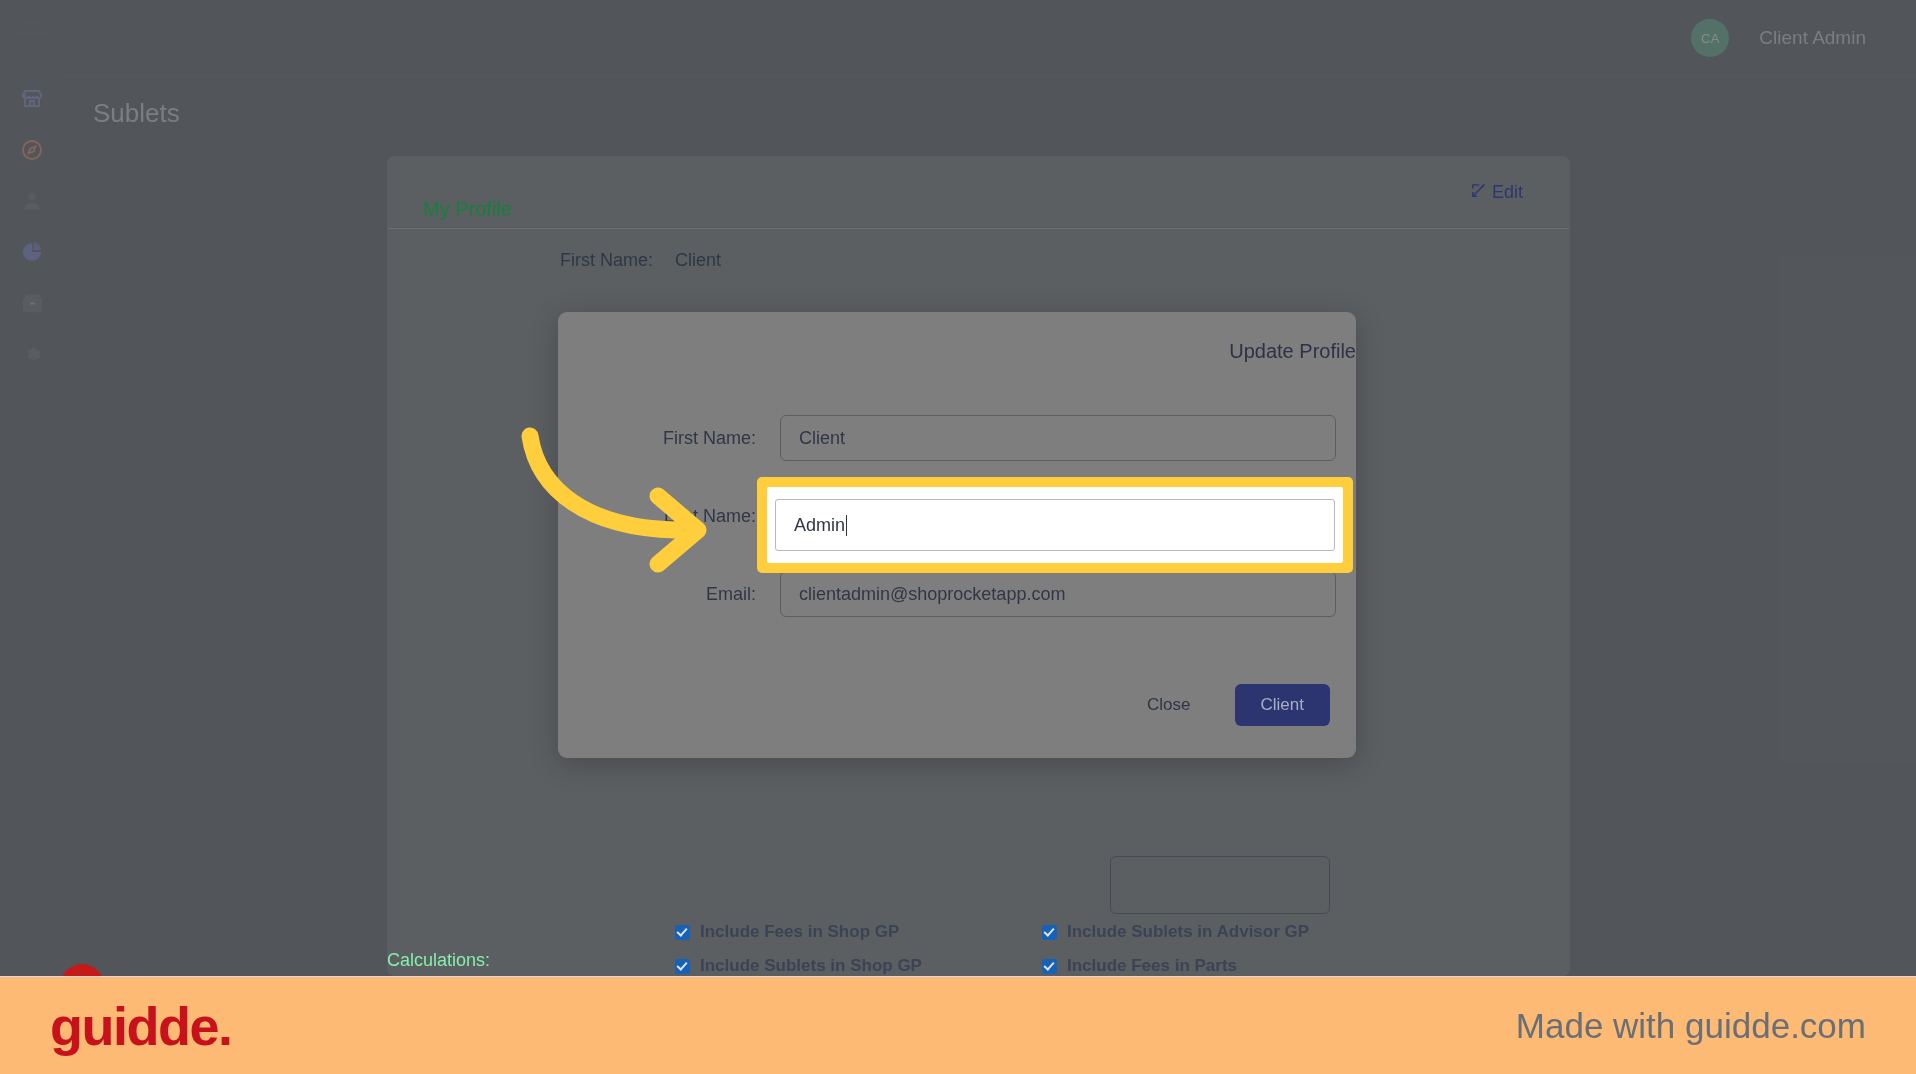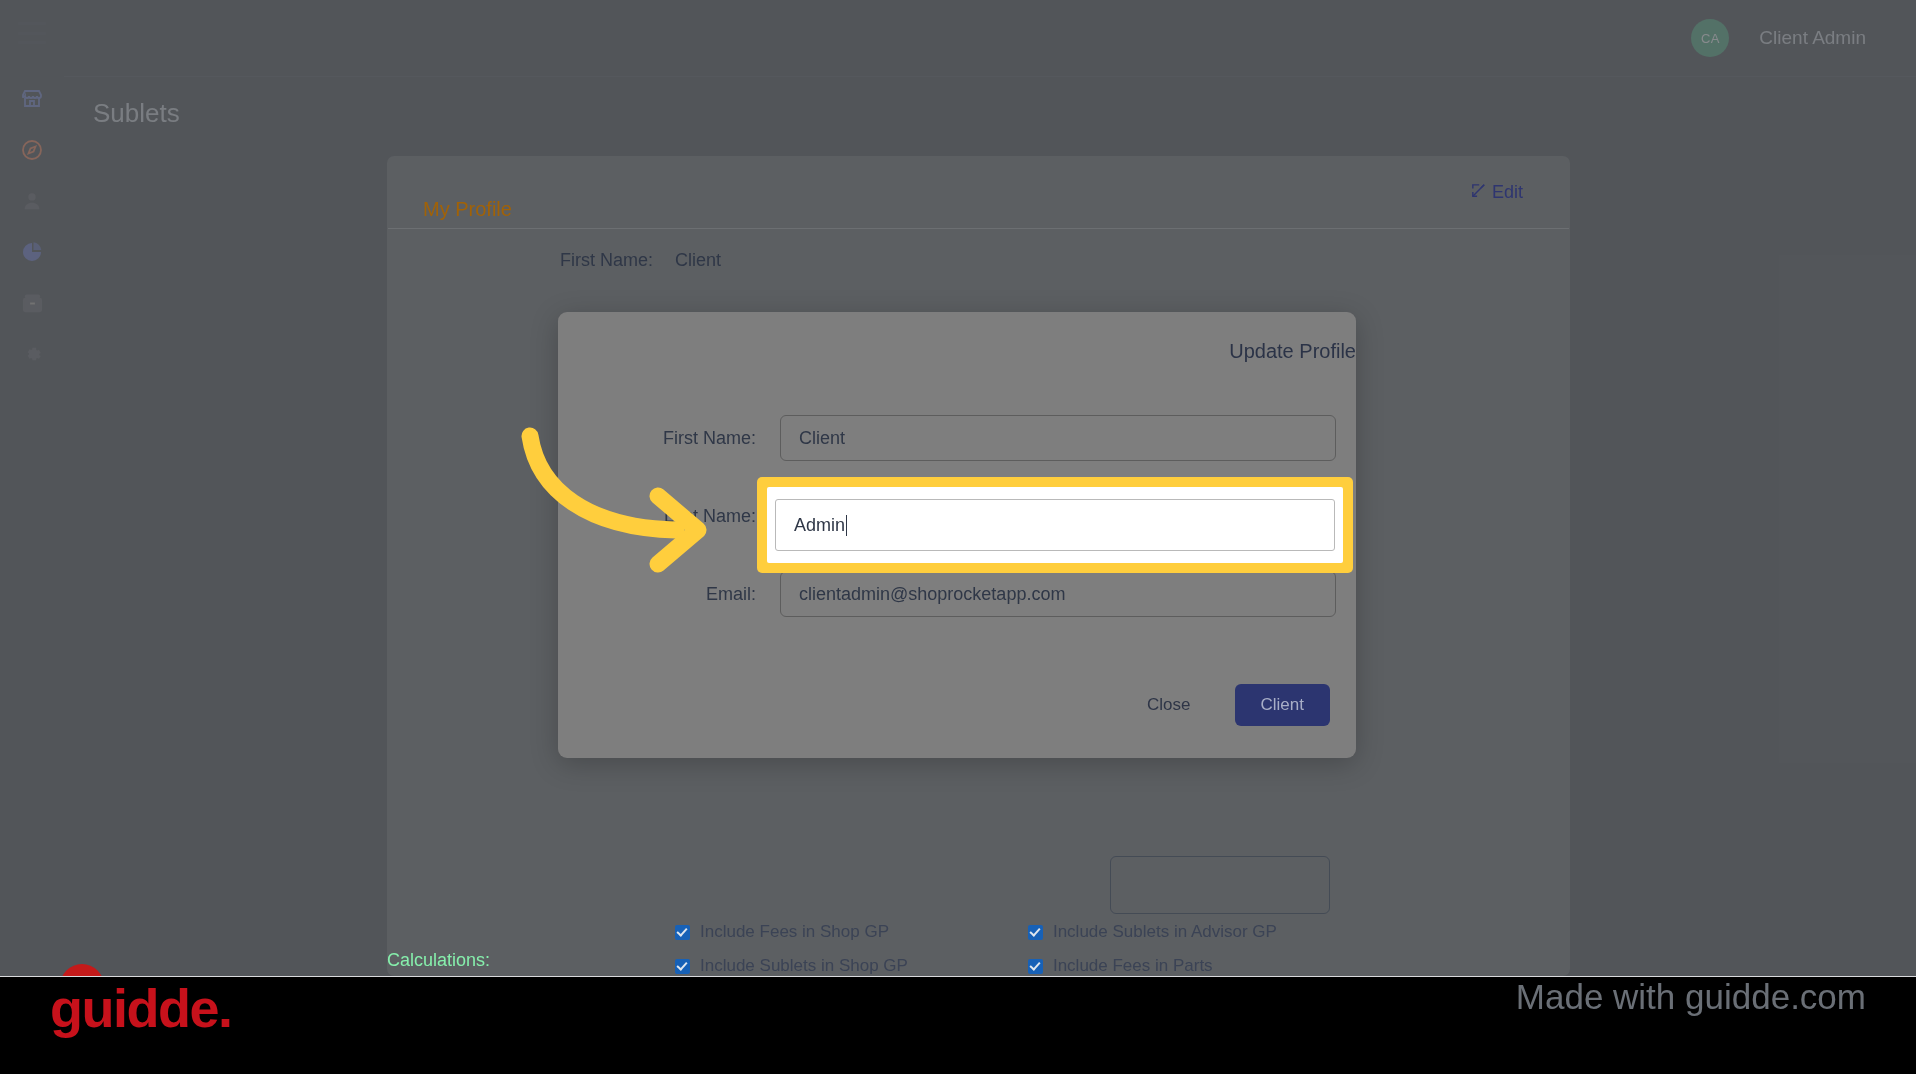--- a/index.html
+++ b/index.html
@@ -51,42 +51,42 @@
   
   .dim { position: absolute; left: 0; top: 0; right: 0; height: 976px; background: rgba(110,110,110,.72); }
 
   
   .profile-card {
     position: absolute; left: 387px; top: 156px; width: 1183px; height: 820px;
     background: rgba(255,255,255,.06);
     border-radius: 7px;
   }
   .card-head { height: 72px; display: flex; align-items: center; justify-content: space-between; padding: 0 47px 0 36px; }
-  .card-title { color: #a16207; font-size: 20px; margin-top: 34px; }
+  .card-title { color: #15803d; font-size: 20px; margin-top: 34px; }
   .edit-link { display: flex; align-items: flex-start; gap: 5px; color: #2e3570; font-size: 18px; cursor: pointer; }
   .edit-link svg { display: block; }
   .card-divider { height: 1px; background: rgba(255,255,255,.10); margin: 0 1px; }
 
   .form-row { display: flex; align-items: center; padding: 0 0 0 36px; }
   .row-label { width: 252px; text-align: right; color: #2f3747; font-size: 18px; padding-right: 22px; }
 
   .prof-first { position: absolute; left: 0; top: 94px; width: 100%; }
 
   
   .stub-input {
     position: absolute; left: 723px; top: 700px; width: 220px; height: 58px;
     border: 1px solid rgba(40,50,70,.45); border-radius: 6px;
   }
 
   
   .calc-block { position: absolute; left: 0; top: 766px; width: 100%; display: flex; }
   .calc-label { width: 288px; text-align: left; color: #86efac; font-size: 18px; padding-right: 22px; padding-top: 28px; }
   .calc-cols { display: flex; gap: 120px; }
   .calc-col { display: flex; flex-direction: column; gap: 14px; }
-  .chk-item { display: flex; align-items: center; gap: 10px; cursor: pointer; }
+  .chk-item { display: flex; align-items: center; gap: 10px; cursor: pointer; font-weight: bold; }
   .chk {
     width: 15px; height: 15px; background: #1761b7; border-radius: 2px;
     position: relative; flex: none;
   }
   .chk::after {
     content: ""; position: absolute; left: 4px; top: 1px;
     width: 4px; height: 8px; border: solid #dfe6ee; border-width: 0 2px 2px 0;
     transform: rotate(42deg);
   }
   .chk-label { color: #3b4355; font-size: 17px; white-space: nowrap; }
@@ -138,21 +138,21 @@
   .red-badge {
     position: absolute; left: 60px; top: 964px; width: 44px; height: 44px;
     border-radius: 50%; background: #c41a1a; color: #fff;
     display: flex; align-items: center; justify-content: center;
     font-size: 20px; overflow: hidden;
   }
 
   
   .footer {
     position: absolute; left: 0; bottom: 0; width: 1916px; height: 98px;
-    background: #000000; display: flex; justify-content: space-between;
+    background: #fdba74; display: flex; align-items: center; justify-content: space-between;
     padding: 0 50px; border-top: 1px solid #d9dadd;
   }
   .guidde-logo { color: #c7111b; font-size: 54px; font-weight: bold; letter-spacing: -1.5px; }
   .made-with { color: #6a6f76; font-size: 35px; }
 </style>
 </head>
 <body>
 
 <div id="root">
 

